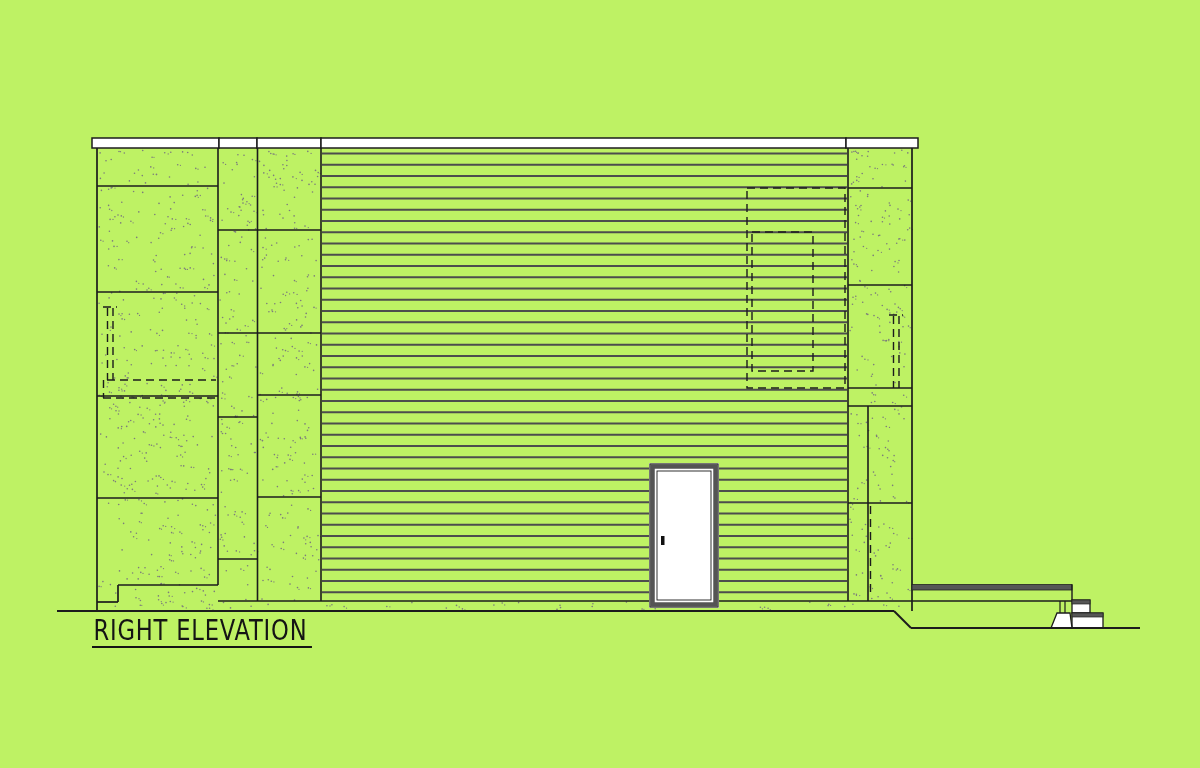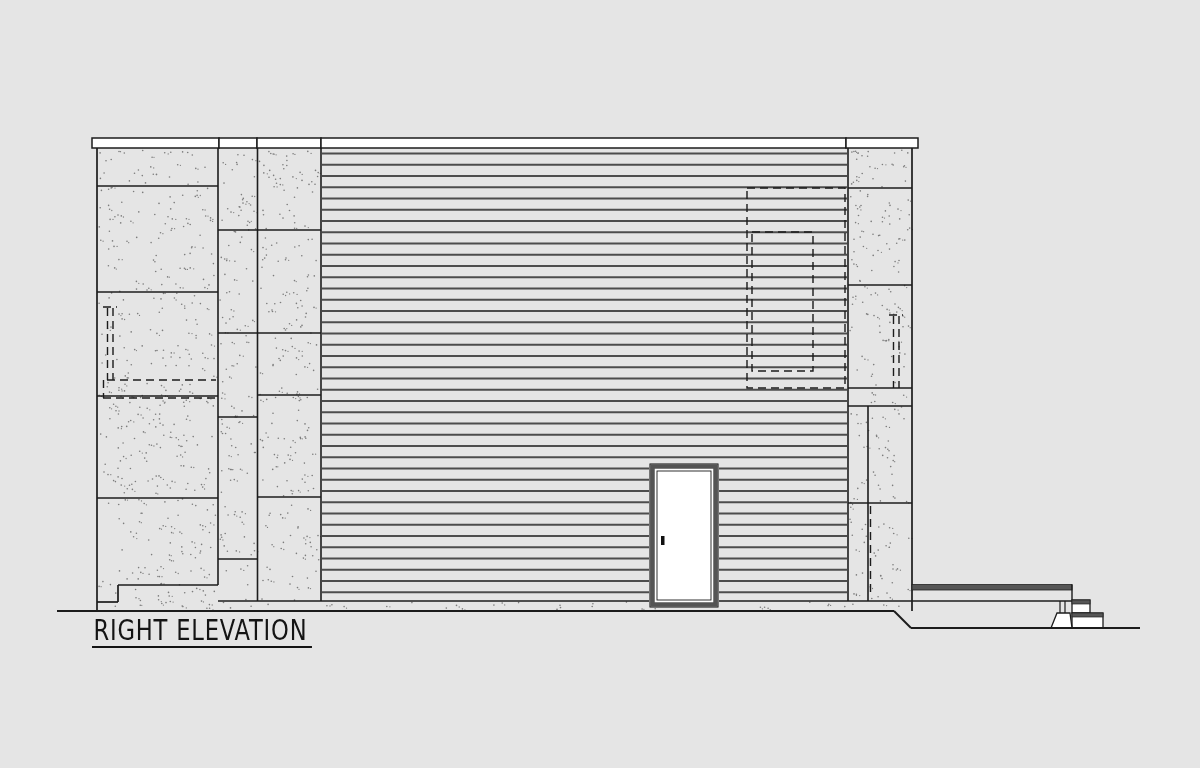--- a/index.html
+++ b/index.html
@@ -1,18 +1,18 @@
 <!DOCTYPE html>
 <html><head>
 <meta charset="utf-8">
 <style>
   html,body{margin:0;padding:0;background:#ffffff;}
   body{width:1200px;height:768px;position:relative;overflow:hidden;
        font-family:"DejaVu Sans","Liberation Sans",sans-serif;}
-  .page{position:absolute;inset:0;background:#e5e5e5;}
+  .page{position:absolute;inset:0;background:#bef264;}
   svg.drawing{position:absolute;left:0;top:0;}
   .title{
     position:absolute;left:92px;top:616px;
     font-size:29px;line-height:28px;color:#141414;
     letter-spacing:1px;white-space:nowrap;
     transform:scaleX(0.78);transform-origin:left top;
     border-bottom:2.5px solid #141414;
     padding:0 6px 2px 2px;
   }
 </style>

